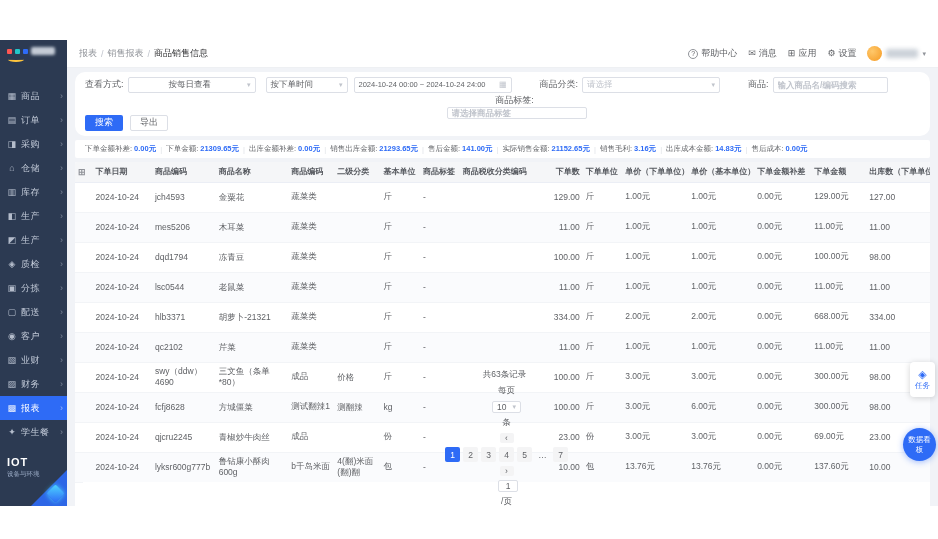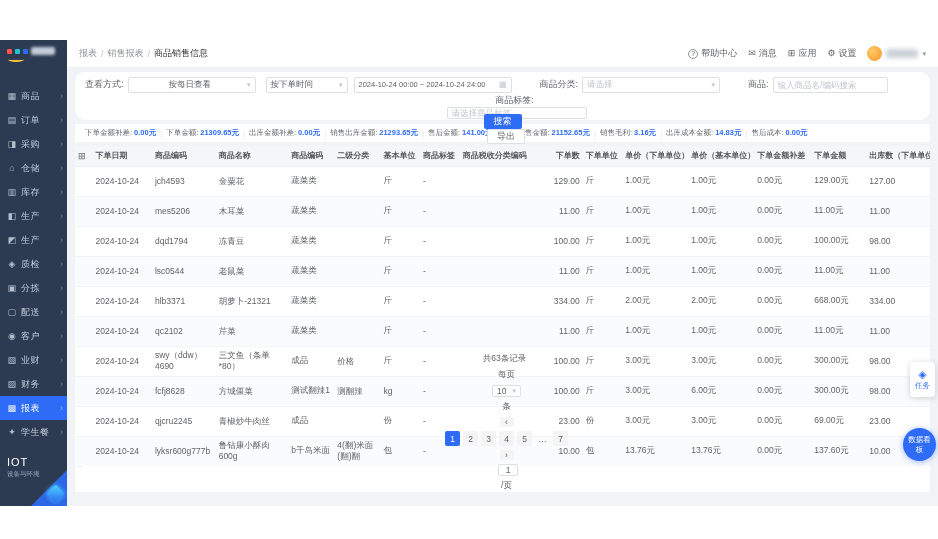--- a/index.html
+++ b/index.html
@@ -16,51 +16,51 @@
   .logo-arc{position:absolute;top:17px;left:8px;width:16px;height:5px;border-bottom:2px solid #ffc53d;border-radius:50%;}
   .side-nav{position:absolute;top:44px;left:0;right:0;}
   .side-item{height:24px;display:flex;align-items:center;padding:0 4px 0 7px;color:#c3cbd9;font-size:9px;cursor:pointer;}
   .side-item.active{background:#2e6bf6;color:#fff;}
   .si-ico{font-size:9px;margin-right:4px;opacity:.9;width:10px;text-align:center;}
   .si-lb{flex:1;letter-spacing:.5px;}
   .si-ch{font-size:9px;opacity:.5;}
   .side-footer{position:absolute;bottom:0;left:0;width:67px;height:58px;padding:8px 7px;overflow:hidden;}
   .sf-tri{position:absolute;right:0;bottom:0;width:0;height:0;border-left:36px solid transparent;border-bottom:36px solid #2e6bf6;opacity:.9;}
   .sf-cube{position:absolute;right:5px;bottom:6px;width:13px;height:13px;background:linear-gradient(135deg,#4dd5ff,#2e6bf6);transform:rotate(45deg);border-radius:2px;box-shadow:0 0 5px rgba(77,213,255,.9);}
-  .sf-title{color:#fff;font-size:11px;font-weight:normal;letter-spacing:1px;position:relative;z-index:2;}
+  .sf-title{color:#fff;font-size:11px;font-weight:bold;letter-spacing:1px;position:relative;z-index:2;}
   .sf-sub{color:#9fb0ca;font-size:6.5px;margin-top:2px;position:relative;z-index:2;}
 
   
   .topbar{position:absolute;left:67px;top:0;width:871px;height:28px;background:#fff;display:flex;align-items:center;padding:0 12px;border-bottom:1px solid #eef0f3;z-index:4;}
   .breadcrumb{display:flex;align-items:center;gap:4px;font-size:9px;color:#909399;}
   .bc-item{cursor:pointer;}
   .bc-item.current{color:#303133;}
   .bc-sep{color:#c0c4cc;}
   .tb-actions{margin-left:auto;display:flex;align-items:center;gap:11px;font-size:9px;color:#606266;}
   .tb-act{display:flex;align-items:center;gap:3px;cursor:pointer;}
   .tb-ico{font-size:9px;color:#606266;line-height:1;}
   .tb-ico.circled{width:10px;height:10px;border:1px solid #909399;border-radius:50%;font-size:7px;display:inline-flex;align-items:center;justify-content:center;}
   .user-menu{display:flex;align-items:center;gap:4px;cursor:pointer;}
   .avatar{width:15px;height:15px;border-radius:50%;background:radial-gradient(circle at 35% 35%,#ffc86b,#f59a23);}
   .blur-name{width:32px;height:9px;background:#ccd2d9;border-radius:2px;filter:blur(2px);}
   .caret{font-size:7px;color:#909399;}
 
   
   .main{position:absolute;left:67px;top:28px;width:871px;height:438px;padding:4px 8px;overflow:hidden;}
-  .filter-card{position:relative;background:#fff;border-radius:10px;height:48px;padding:4px 10px 3px;}
+  .filter-card{position:relative;background:#fff;border-radius:10px;height:64px;padding:4px 10px 3px;}
   .f-row{display:flex;align-items:center;height:17px;font-size:9px;color:#606266;}
   .f-row + .f-row{margin-top:1px;}
   .f-row.indent{padding-left:28px;flex-direction:column;}
   .f-label{margin-right:4px;white-space:nowrap;}
   .fake-select{display:inline-flex;align-items:center;justify-content:space-between;border:1px solid #dcdfe6;border-radius:2px;height:16px;padding:0 4px;color:#606266;background:#fff;font-size:8.5px;cursor:pointer;white-space:nowrap;}
   .fs-caret{color:#c0c4cc;font-size:7px;margin-left:3px;}
   .fs-placeholder{color:#c0c4cc;}
   .date-box{display:inline-flex;align-items:center;justify-content:space-between;border:1px solid #dcdfe6;border-radius:2px;height:16px;padding:0 4px;color:#606266;background:#fff;font-size:7.5px;cursor:pointer;white-space:nowrap;}
   .cal-ico{color:#c0c4cc;font-size:8px;margin-left:3px;}
-  .f-input{border:1px solid #dcdfe6;border-radius:2px;height:16px;padding:0 4px;font-size:8.5px;color:#606266;outline:none;font-family:"Liberation Sans",sans-serif;}
+  .f-input{border:1px solid #dcdfe6;border-radius:2px;height:16px;padding:0 4px;font-size:8.5px;color:#606266;outline:none;font-family:"Liberation Sans",sans-serif;font-weight:bold;}
   .f-input::placeholder{color:#c0c4cc;}
   .w128{width:128px;padding-left:40px;}.w80{width:82px;}.w158{width:158px;}.w138{width:138px;}.w115{width:115px;}.w140{width:140px;}
   .ml10{margin-left:10px;justify-content:space-between;}.ml6{margin-left:6px;}.ml28{margin-left:28px;}
   .btn{height:16px;padding:0 9px;border-radius:2px;font-size:9px;border:1px solid transparent;display:inline-flex;align-items:center;cursor:pointer;font-family:"Liberation Sans",sans-serif;}
   .btn-primary{background:#2e6bf6;color:#fff;}
   .btn-plain{background:#fff;border-color:#dcdfe6;color:#606266;margin-left:7px;}
 
   .stats-bar{margin-top:4px;background:#fff;height:18px;display:flex;align-items:center;padding:0 10px;font-size:7.5px;color:#606266;white-space:nowrap;overflow:hidden;border-radius:2px;}
   .st-l{color:#606266;}
   .st-v{color:#2e6bf6;font-weight:bold;margin-left:2px;}
@@ -246,21 +246,21 @@
             <span class="fs-placeholder">请选择</span>
             <span class="fs-caret">▾</span>
           </span>
           <span class="f-label ml28">商品:</span>
           <input class="f-input w115" placeholder="输入商品名/编码搜索" style="">
         </div>
         <div class="f-row indent">
           <span class="f-label">商品标签:</span>
           <input class="f-input w140" placeholder="请选择商品标签" style="">
         </div>
-        <div class="f-row" style="margin-top:3px;flex-direction:column;">
+        <div class="f-row" style="margin-top:3px;">
           <button class="btn btn-primary">搜索</button>
           <button class="btn btn-plain">导出</button>
         </div>
       </section>
 
       <section class="stats-bar" id="stats-list">
           <span class="stat"><span class="st-l">下单金额补差:</span><span class="st-v">0.00元</span></span>
           <span class="st-sep">|</span>
           <span class="stat"><span class="st-l">下单金额:</span><span class="st-v">21309.65元</span></span>
           <span class="st-sep">|</span>

